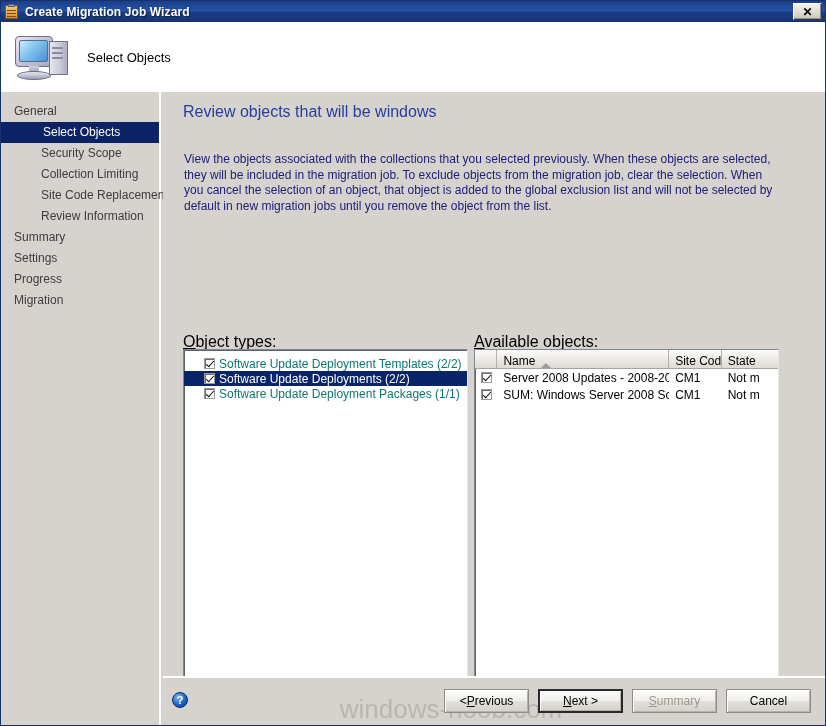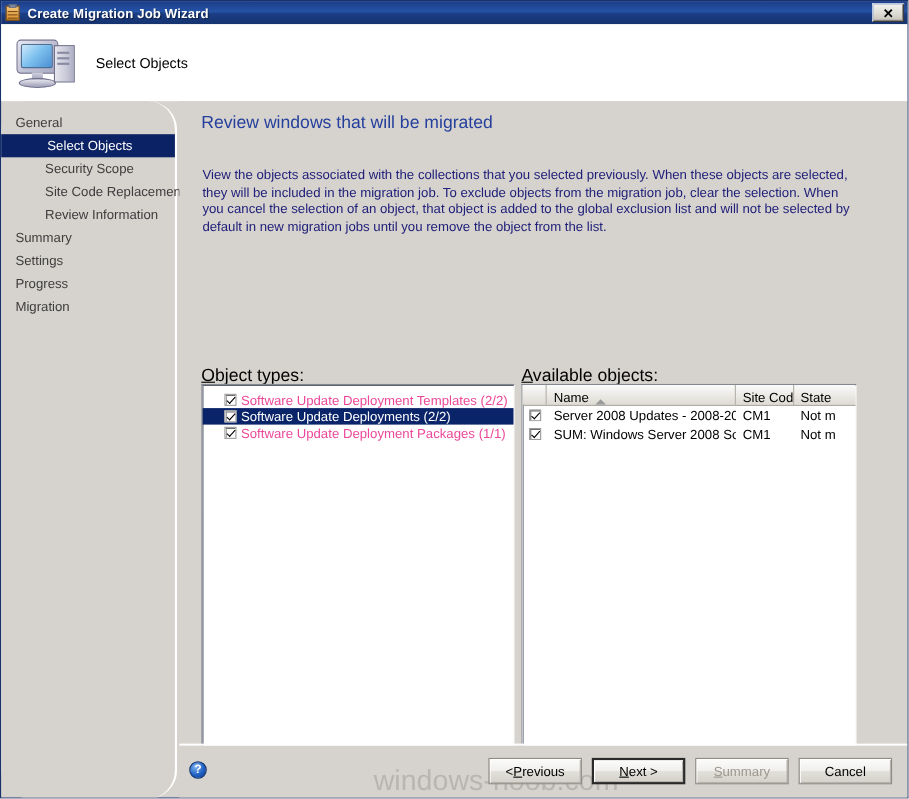--- a/index.html
+++ b/index.html
@@ -165,21 +165,20 @@
   
   .sidebar {
     position: absolute;
     left: 0; top: 91px;
     width: 160px;
     height: 634px;
     background: #d6d3ce;
     border-right: 2px solid #ffffff;
     box-sizing: border-box;
     padding-top: 9px;
-    border-radius: 26px;
   }
   .nav-item {
     height: 21px;
     line-height: 21px;
     font-size: 12px;
     color: #3d3d3d;
     white-space: nowrap;
     cursor: default;
     box-sizing: border-box;
   }
@@ -246,21 +245,21 @@
     left: 311px; top: 257px;
     width: 305px; height: 355px;
   }
 
   .ot-row {
     height: 15px;
     display: flex;
     align-items: center;
     padding-left: 20px;
     font-size: 12px;
-    color: #ec4899;
+    color: #0f766e;
     white-space: nowrap;
     cursor: default;
   }
   .ot-row.selected {
     background: #0a246a;
     color: #ffffff;
   }
   .ot-row .cb { margin-right: 4px; }
 
   .cb {
@@ -490,31 +489,32 @@
       <span class="tower-slot" style="top:25px"></span>
       <span class="tower-slot" style="top:30px"></span>
     </span>
     <span class="banner-title">Select Objects</span>
   </div>
 
   <div class="sidebar">
     <div class="nav-item lvl0">General</div>
     <div class="nav-item lvl2 selected">Select Objects</div>
     <div class="nav-item lvl1">Security Scope</div>
+    <div class="nav-item lvl1">Collection Limiting</div>
     <div class="nav-item lvl1">Site Code Replacement</div>
     <div class="nav-item lvl1">Review Information</div>
     <div class="nav-item lvl0">Summary</div>
     <div class="nav-item lvl0">Settings</div>
     <div class="nav-item lvl0">Progress</div>
     <div class="nav-item lvl0">Migration</div>
   </div>
 
   <div class="content">
 
-    <div class="page-heading">Review windows that will be migrated</div>
+    <div class="page-heading">Review objects that will be windows</div>
     <div class="page-desc">View the objects associated with the collections that you selected previously. When these objects are selected, they will be included in the migration job. To exclude objects from the migration job, clear the selection. When you cancel the selection of an object, that object is added to the global exclusion list and will not be selected by default in new migration jobs until you remove the object from the list.</div>
 
     <div class="field-label lbl-object-types"><span class="acc">O</span><span>bject types:</span></div>
 
     <div class="field-label lbl-available"><span class="acc">A</span><span>vailable objects:</span></div>
 
     <div class="listbox box-object-types">
       <div class="ot-row">
         <span class="cb checked"></span>
         <span>Software Update Deployment Templates (2/2)</span>

